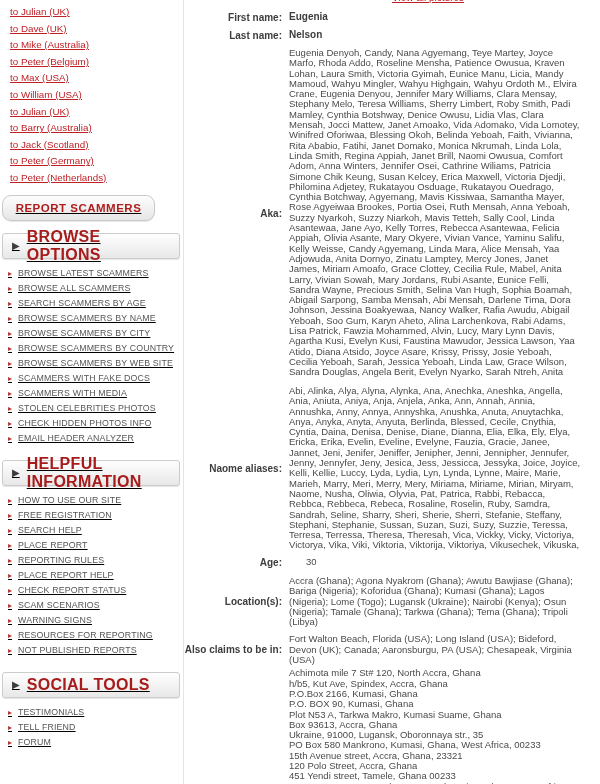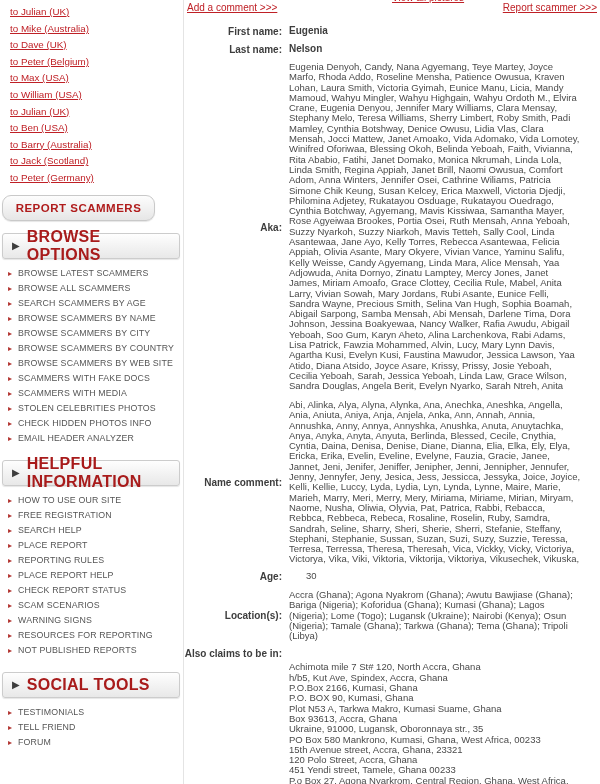--- a/index.html
+++ b/index.html
@@ -1,21 +1,21 @@
 <!DOCTYPE html>
 <html><head>
 <meta charset="utf-8">
 <style>
   * { margin:0; padding:0; box-sizing:border-box; }
   html,body { width:600px; height:784px; overflow:hidden; background:#fff;
     font-family:"Liberation Sans", sans-serif; }
   .page { position:relative; width:600px; height:784px; display:flex; }
 
   
-  .sidebar { width:184px; flex-shrink:0; border-right:1px solid #e4e4e4; padding-top:3px; }
+  .sidebar { width:184px; flex-shrink:0; border-right:1px solid #e4e4e4; padding-top:3px;text-decoration:underline; }
   .slinks { padding:1px 0 2px 10px; }
   .slink { display:block; color:#bf2026; font-size:9.8px; text-decoration:underline;
     line-height:16.6px; cursor:pointer; }
   .report-btn { margin:6px 0 0 2px; width:153px; height:26px; line-height:25px; text-align:center;
     font-size:11.5px; font-weight:bold; color:#b01c1c; letter-spacing:.5px;
     background:linear-gradient(#fdfdfd,#e6e6e6); border:1px solid #c9c9c9; border-radius:9px;
     box-shadow:0 1px 1px rgba(0,0,0,.10); cursor:pointer; }
   .sec-hdr { margin:12px 0 0 2px; width:178px; height:26px; display:flex; align-items:center;
     gap:7px; padding-left:9px; background:linear-gradient(#fefefe,#e8e8e8);
     border:1px solid #cccccc; border-radius:3px; box-shadow:0 1px 1px rgba(0,0,0,.10);
@@ -56,30 +56,30 @@
 </style>
 </head>
 <body>
 
 <div class="page">
 
   <aside class="sidebar">
     <nav class="slinks">
 
     <a class="slink">to Julian (UK)</a>
+        <a class="slink">to Dave (UK)</a>
         <a class="slink">to Mike (Australia)</a>
-        <a class="slink">to Dave (UK)</a>
         <a class="slink">to Peter (Belgium)</a>
         <a class="slink">to Max (USA)</a>
         <a class="slink">to William (USA)</a>
         <a class="slink">to Julian (UK)</a>
-        <a class="slink">to Ben (USA)</a>
         <a class="slink">to Barry (Australia)</a>
         <a class="slink">to Jack (Scotland)</a>
         <a class="slink">to Peter (Germany)</a>
+        <a class="slink">to Peter (Netherlands)</a>
       </nav>
 
     <div class="report-btn">REPORT SCAMMERS</div>
 
     <div class="sec-hdr">
       <span class="sec-arrow">▶</span>
       <span class="sec-title">BROWSE OPTIONS</span>
     </div>
     <ul class="sitems">
 
@@ -201,53 +201,50 @@
       </li>
         <li class="sitem">
         <span class="bullet">▸</span>
         <span class="sitem-label">FORUM</span>
       </li>
       </ul>
   </aside>
 
   <section class="main">
     <a class="viewall">View all pictures</a>
-    <div class="topbar">
-      <a class="toplink">Add a comment &gt;&gt;&gt;</a>
-      <a class="toplink">Report scammer &gt;&gt;&gt;</a>
-    </div>
 
     <div class="fields">
 
     <div class="frow">
         <div class="flabel">First name:</div>
         <div class="fvalue">Eugenia</div>
       </div>
         <div class="frow">
         <div class="flabel">Last name:</div>
         <div class="fvalue">Nelson</div>
       </div>
         <div class="frow">
         <div class="flabel">Aka:</div>
         <div class="fvalue">Eugenia Denyoh, Candy, Nana Agyemang, Teye Martey, Joyce Marfo, Rhoda Addo, Roseline Mensha, Patience Owusua, Kraven Lohan, Laura Smith, Victoria Gyimah, Eunice Manu, Licia, Mandy Mamoud, Wahyu Mingler, Wahyu Highgain, Wahyu Ordoth M., Elvira Crane, Eugenia Denyou, Jennifer Mary Williams, Clara Mensay, Stephany Melo, Teresa Williams, Sherry Limbert, Roby Smith, Padi Mamley, Cynthia Botshway, Denice Owusu, Lidia Vlas, Clara Mensah, Jocci Mattew, Janet Amoako, Vida Adomako, Vida Lomotey, Winifred Oforiwaa, Blessing Okoh, Belinda Yeboah, Faith, Vivianna, Rita Ababio, Fatihi, Janet Domako, Monica Nkrumah, Linda Lola, Linda Smith, Regina Appiah, Janet Brill, Naomi Owusua, Comfort Adom, Anna Winters, Jennifer Osei, Cathrine Wiliams, Patricia Simone Chik Keung, Susan Kelcey, Erica Maxwell, Victoria Djedji, Philomina Adjetey, Rukatayou Osduage, Rukatayou Ouedrago, Cynthia Botchway, Agyemang, Mavis Kissiwaa, Samantha Mayer, Rose Agyeiwaa Brookes, Portia Osei, Ruth Mensah, Anna Yeboah, Suzzy Nyarkoh, Suzzy Niarkoh, Mavis Tetteh, Sally Cool, Linda Asantewaa, Jane Ayo, Kelly Torres, Rebecca Asantewaa, Felicia Appiah, Olivia Asante, Mary Okyere, Vivian Vance, Yaminu Salifu, Kelly Weisse, Candy Agyemang, Linda Mara, Alice Mensah, Yaa Adjowuda, Anita Dornyo, Zinatu Lamptey, Mercy Jones, Janet James, Miriam Amoafo, Grace Clottey, Cecilia Rule, Mabel, Anita Larry, Vivian Sowah, Mary Jordans, Rubi Asante, Eunice Felli, Sandra Wayne, Precious Smith, Selina Van Hugh, Sophia Boamah, Abigail Sarpong, Samba Mensah, Abi Mensah, Darlene Tima, Dora Johnson, Jessina Boakyewaa, Nancy Walker, Rafia Awudu, Abigail Yeboah, Soo Gum, Karyn Aheto, Alina Larchenkova, Rabi Adams, Lisa Patrick, Fawzia Mohammed, Alvin, Lucy, Mary Lynn Davis, Agartha Kusi, Evelyn Kusi, Faustina Mawudor, Jessica Lawson, Yaa Atido, Diana Atsido, Joyce Asare, Krissy, Prissy, Josie Yeboah, Cecilia Yeboah, Sarah, Jessica Yeboah, Linda Law, Grace Wilson, Sandra Douglas, Angela Berit, Evelyn Nyarko, Sarah Ntreh, Anita Bugyei, Jenny McKinney, Victoria Smith, Jennifer Ambeck</div>
       </div>
         <div class="frow">
-        <div class="flabel">Name comment:</div>
+        <div class="flabel">Naome aliases:</div>
         <div class="fvalue">Abi, Alinka, Alya, Alyna, Alynka, Ana, Anechka, Aneshka, Angella, Ania, Aniuta, Aniya, Anja, Anjela, Anka, Ann, Annah, Annia, Annushka, Anny, Annya, Annyshka, Anushka, Anuta, Anuytachka, Anya, Anyka, Anyta, Anyuta, Berlinda, Blessed, Cecile, Cnythia, Cyntia, Daina, Denisa, Denise, Diane, Dianna, Elia, Elka, Ely, Elya, Ericka, Erika, Evelin, Eveline, Evelyne, Fauzia, Gracie, Janee, Jannet, Jeni, Jenifer, Jeniffer, Jenipher, Jenni, Jennipher, Jennufer, Jenny, Jennyfer, Jeny, Jesica, Jess, Jessicca, Jessyka, Joice, Joyice, Kelli, Kellie, Luccy, Lyda, Lydia, Lyn, Lynda, Lynne, Maire, Marie, Marieh, Marry, Meri, Merry, Mery, Miriama, Miriame, Mirian, Miryam, Naome, Nusha, Oliwia, Olyvia, Pat, Patrica, Rabbi, Rebacca, Rebbca, Rebbeca, Rebeca, Rosaline, Roselin, Ruby, Samdra, Sandrah, Seline, Sharry, Sheri, Sherie, Sherri, Stefanie, Steffany, Stephani, Stephanie, Sussan, Suzan, Suzi, Suzy, Suzzie, Teressa, Terresa, Terressa, Theresa, Theresah, Vica, Vickky, Vicky, Victoriya, Victorya, Vika, Viki, Viktoria, Viktorija, Viktoriya, Vikusechek, Vikuska, Viviana, Viviane, Winnifred</div>
       </div>
         <div class="frow">
         <div class="flabel">Age:</div>
         <div class="fvalue">30</div>
       </div>
         <div class="frow">
         <div class="flabel">Location(s):</div>
         <div class="fvalue">Accra (Ghana); Agona Nyakrom (Ghana); Awutu Bawjiase (Ghana); Bariga (Nigeria); Koforidua (Ghana); Kumasi (Ghana); Lagos (Nigeria); Lome (Togo); Lugansk (Ukraine); Nairobi (Kenya); Osun (Nigeria); Tamale (Ghana); Tarkwa (Ghana); Tema (Ghana); Tripoli (Libya)</div>
       </div>
         <div class="frow">
         <div class="flabel">Also claims to be in:</div>
+        <div class="fvalue">Fort Walton Beach, Florida (USA); Long Island (USA); Bideford, Devon (UK); Canada; Aaronsburgu, PA (USA); Chesapeak, Virginia (USA)</div>
       </div>
         <div class="frow">
 
         <div class="fvalue">Achimota mile 7 St# 120, North Accra, Ghana
 h/b5, Kut Ave, Spindex, Accra, Ghana
 P.O.Box 2166, Kumasi, Ghana
 P.O. BOX 90, Kumasi, Ghana
 Plot N53 A, Tarkwa Makro, Kumasi Suame, Ghana
 Box 93613, Accra, Ghana
 Ukraine, 91000, Lugansk, Oboronnaya str., 35

